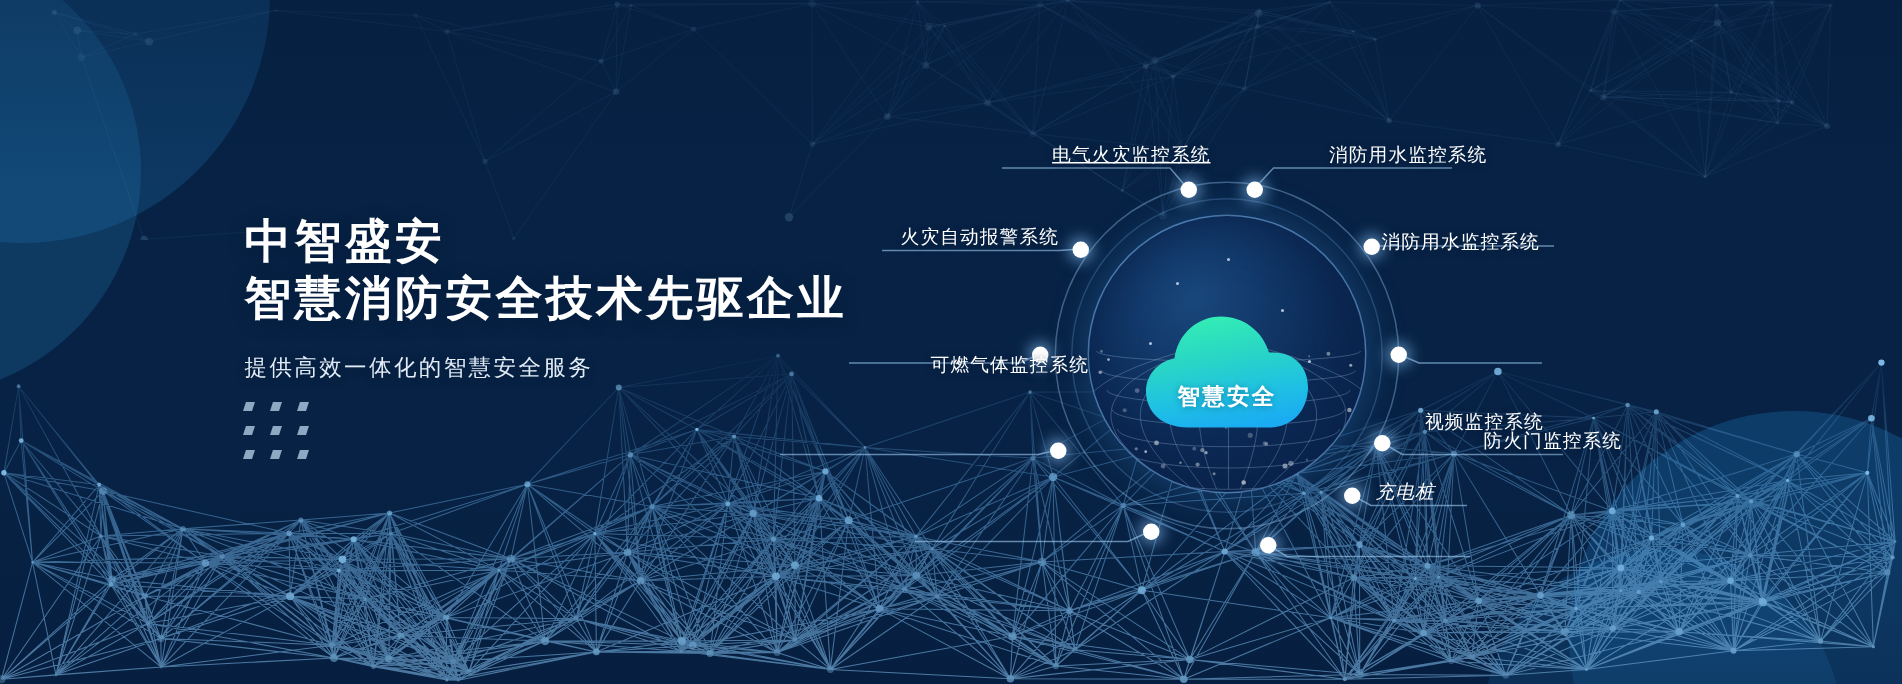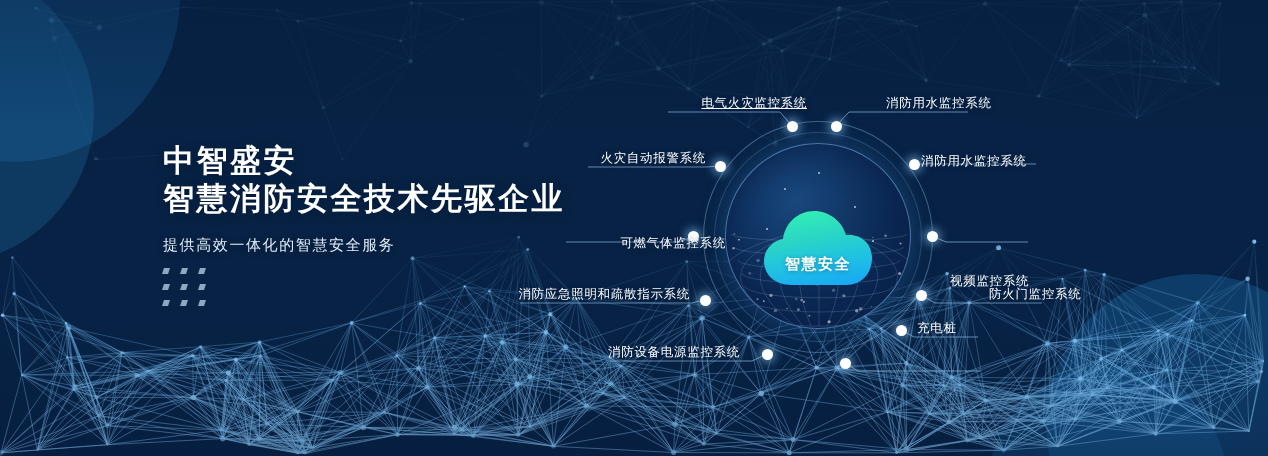--- a/index.html
+++ b/index.html
@@ -515,18 +515,16 @@
   <div class="node" style="left:901px; top:330px;"></div>
   <div class="node" style="left:767px; top:354px;"></div>
   <div class="node" style="left:845px; top:363px;"></div>
 
   <div class="sys-label l" style="left:807px; top:95px;text-decoration:underline;">电气火灾监控系统</div>
   <div class="sys-label r" style="left:886px; top:95px;">消防用水监控系统</div>
   <div class="sys-label l" style="left:706px; top:150px;text-align:right;">火灾自动报警系统</div>
   <div class="sys-label r" style="left:921px; top:153px;">消防用水监控系统</div>
   <div class="sys-label l" style="left:678px; top:235px;margin-left:48px;">可燃气体监控系统</div>
   <div class="sys-label r" style="left:950px; top:225px;margin-top:48px;">视频监控系统</div>
-  <div class="sys-label l" style="left:690px; top:286px;">消防应急照明和疏散指示系统</div>
   <div class="sys-label r" style="left:941px; top:286px;margin-left:48px;">防火门监控系统</div>
-  <div class="sys-label r" style="left:917px; top:320px;">充电桩</div>
-  <div class="sys-label l" style="left:740px; top:344px;">消防设备电源监控系统</div>
+  <div class="sys-label r" style="left:917px; top:320px;font-style:italic;">充电桩</div>
 
 </div>
 
 </body></html>

